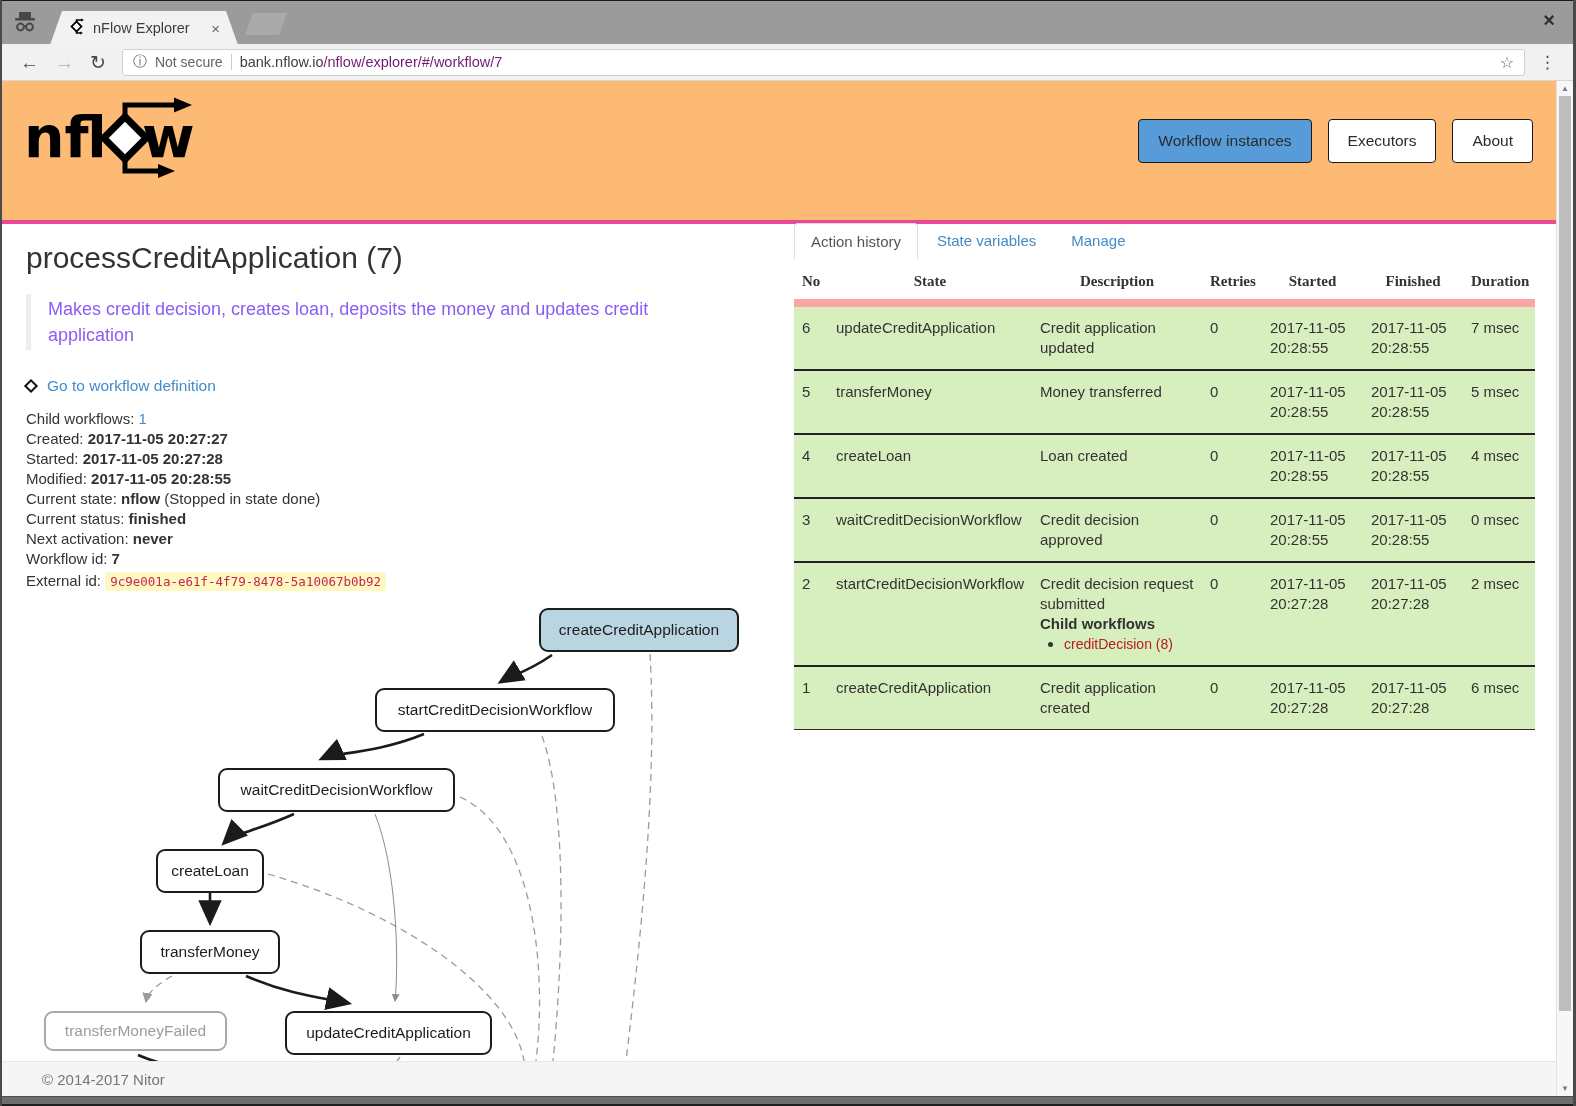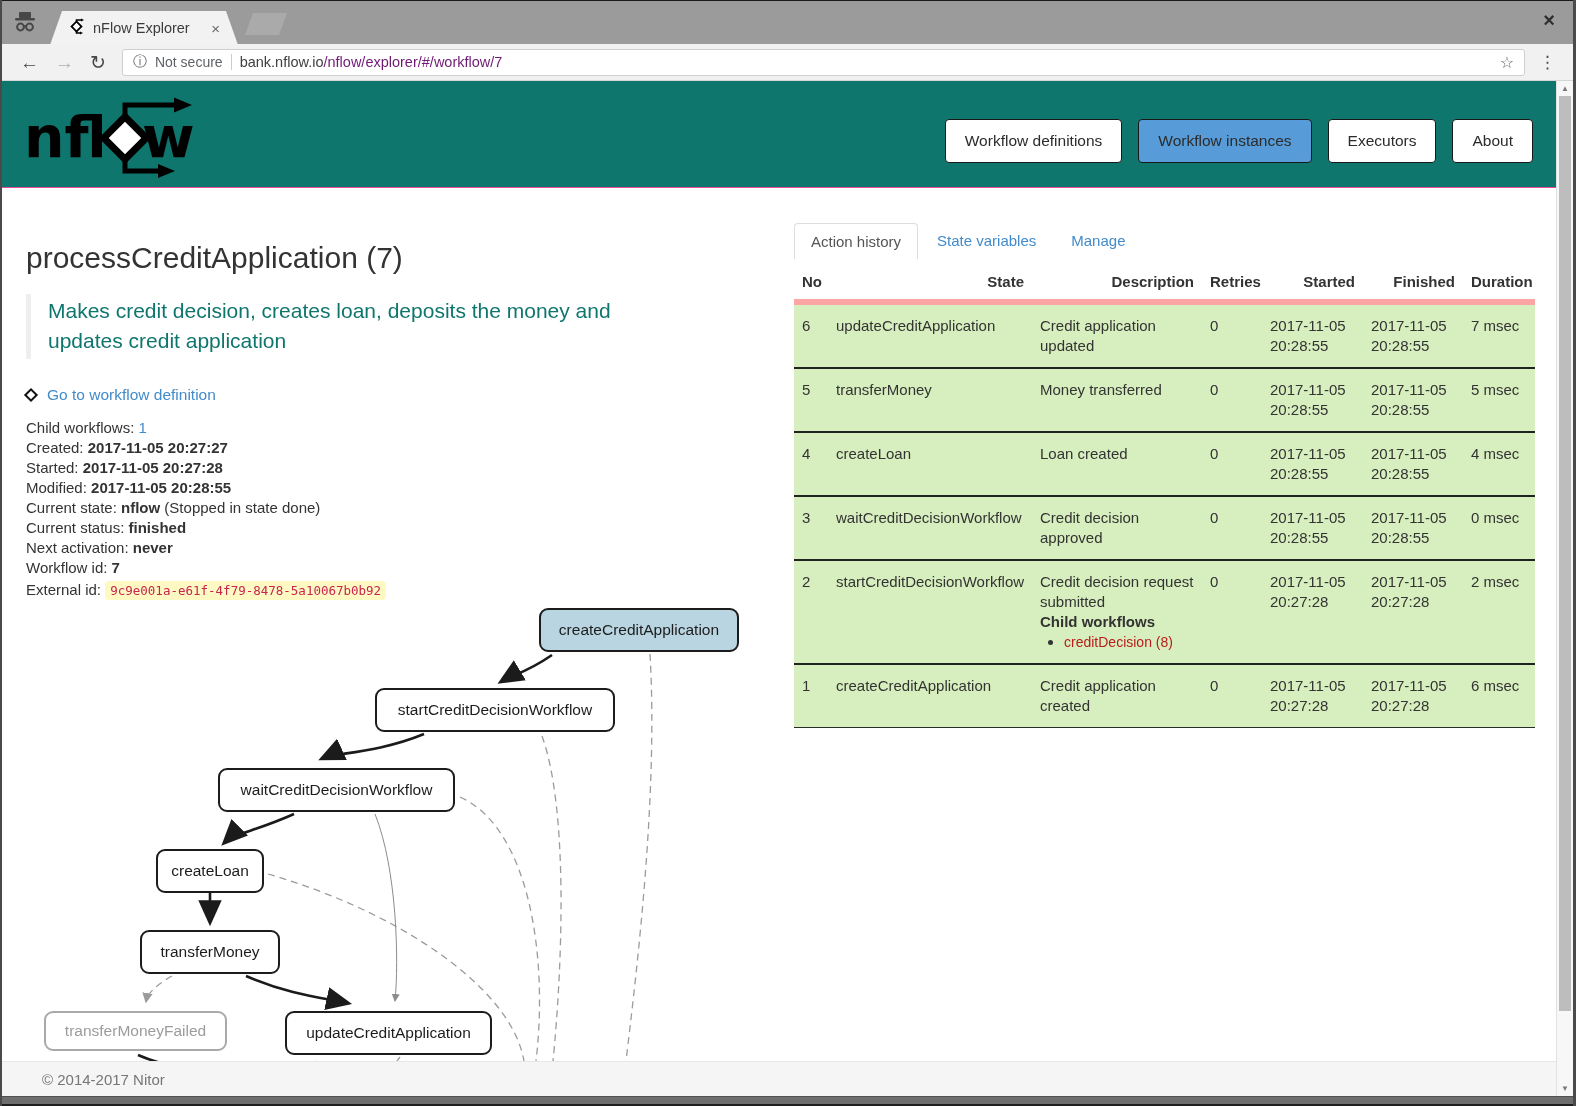--- a/index.html
+++ b/index.html
@@ -35,32 +35,32 @@
   
   .viewport { display:flex; height:1015px; }
   .content { position:relative; width:1554px; height:1015px; background:#fff; overflow:hidden; }
   .vscroll { width:17px; background:#f7f7f7; border-left:1px solid #e2e2e2; position:relative; }
   .vscroll .arr { position:absolute; left:0; width:16px; text-align:center; font-size:8px; color:#7a7a7a; }
   .vscroll .up { top:3px; } .vscroll .down { bottom:3px; }
   .vscroll .thumb { position:absolute; top:15px; left:2px; width:12px; height:915px; background:#bdbdbd; }
   .bottombar { height:11px; background:#6e6e6e; border-top:1px solid #515151; border-bottom:3px solid #1f1f1f; }
 
   
-  .site-header { position:absolute; top:0; left:0; right:0; height:107px; border-bottom:1px solid #ec4899; background:#0f766e; }
+  .site-header { position:absolute; top:0; left:0; right:0; height:143px; border-bottom:4px solid #ec4899; background:#fdba74; }
   .logo { position:absolute; left:22px; top:12px; }
   .main-nav { position:absolute; right:23px; top:38px; display:flex; gap:16px; }
   .nav-btn { height:44px; padding:0 19px; display:flex; align-items:center; background:#fff;
              border:1px solid #191919; border-radius:4px; font-size:15.5px; color:#2b2b2b; white-space:nowrap; }
   .nav-btn.active { background:#579bd8;text-align:center; }
 
   
   .left-col { position:absolute; left:24px; top:118px; width:748px; }
   .wf-title { font-size:30px; font-weight:400; color:#333; margin-top:42px; letter-spacing:0; }
   .wf-desc { margin-top:19px; border-left:5px solid #eeeeee; padding:2px 0 2px 17px;
-             font-size:21px; color:#0f766e; line-height:1.45; width:660px; }
+             font-size:18px; color:#8b5cf6; line-height:1.45; width:660px; }
   .def-link { margin-top:27px; display:flex; align-items:center; gap:11px; }
   .diamond-ic { width:10px; height:10px; border:2.5px solid #111; transform:rotate(45deg); display:inline-block; }
   .def-link a { color:#428bca; font-size:15.5px; text-decoration:none; }
   .meta { margin-top:14px; font-size:15px; color:#333; line-height:20px; }
   .meta .row { margin:0; }
   .meta b { font-weight:700; }
   .meta a { color:#428bca; text-decoration:none; }
   .meta code { font-family:"DejaVu Sans Mono", monospace; font-size:12.5px; color:#c7254e;
                background:#fef9c3; border-radius:4px; padding:2px 5px; }
 
@@ -73,21 +73,21 @@
   .node.inactive { border:2px solid #a9a9a9; color:#9c9c9c; }
 
   
   .right-col { position:absolute; left:792px; top:142px; width:741px; }
   .tabs { display:flex; align-items:stretch; }
   .tab-item { padding:9px 16px; font-size:15px; color:#428bca; }
   .tab-item.active { border:1px solid #ddd; border-bottom:none; border-radius:4px 4px 0 0; color:#555; background:#fff; }
   .tab-item.link { margin-left:3px; }
 
   table.actions { border-collapse:collapse; width:741px; margin-top:8px; table-layout:fixed; }
-  table.actions th { text-align:right; font-size:15px; color:#333; font-weight:700; padding:6px 8px 9px 8px; border-bottom:6px solid #fca5a5; }
+  table.actions th { text-align:center; font-size:15px; color:#333; font-weight:700; padding:6px 8px 9px 8px; border-bottom:8px solid #fca5a5;font-family:Liberation Serif, serif; }
   table.actions td { font-size:15px; color:#333; padding:11px 8px; vertical-align:top; background:#d7efbe; line-height:20px; }
   table.actions tbody tr { border-top:2px solid #222; }
   table.actions tbody tr:first-child { border-top:none; }
   table.actions tbody { border-bottom:1px solid #2a2a2a; }
   .col-no{width:34px;} .col-state{width:204px;} .col-desc{width:170px;} .col-retries{width:60px;}
   .col-start{width:101px;} .col-fin{width:100px;} .col-dur{width:72px;}
   .child-wf-title { font-weight:700; margin-top:0; }
   td ul { margin:0 0 0 6px; padding-left:18px; }
   td ul a { color:#b91c1c; text-decoration:none; font-size:14px; }
 
@@ -150,21 +150,20 @@
             <text x="0" y="64" font-family="DejaVu Sans, sans-serif" font-weight="bold" font-size="57" fill="#000">nfl</text>
             <text x="118" y="64" font-family="DejaVu Sans, sans-serif" font-weight="bold" font-size="57" fill="#000">w</text>
             <path d="M101 28 L101 12 L152 12" fill="none" stroke="#000" stroke-width="5"></path>
             <path d="M150 4.5 L168 12 L150 19.5 z" fill="#000"></path>
             <path d="M101 62 L101 78 L136 78" fill="none" stroke="#000" stroke-width="5"></path>
             <path d="M134 71 L151 78 L134 85 z" fill="#000"></path>
             <rect x="86" y="30" width="30" height="30" transform="rotate(45 101 45)" fill="#fff" stroke="#000" stroke-width="7"></rect>
           </svg>
         </div>
         <div class="main-nav">
-          <div class="nav-btn">Workflow definitions</div>
           <div class="nav-btn active">Workflow instances</div>
           <div class="nav-btn">Executors</div>
           <div class="nav-btn">About</div>
         </div>
       </div>
 
       <div class="left-col">
         <h1 class="wf-title">processCreditApplication (7)</h1>
         <blockquote class="wf-desc">Makes credit decision, creates loan, deposits the money and updates credit application</blockquote>
         <div class="def-link">

